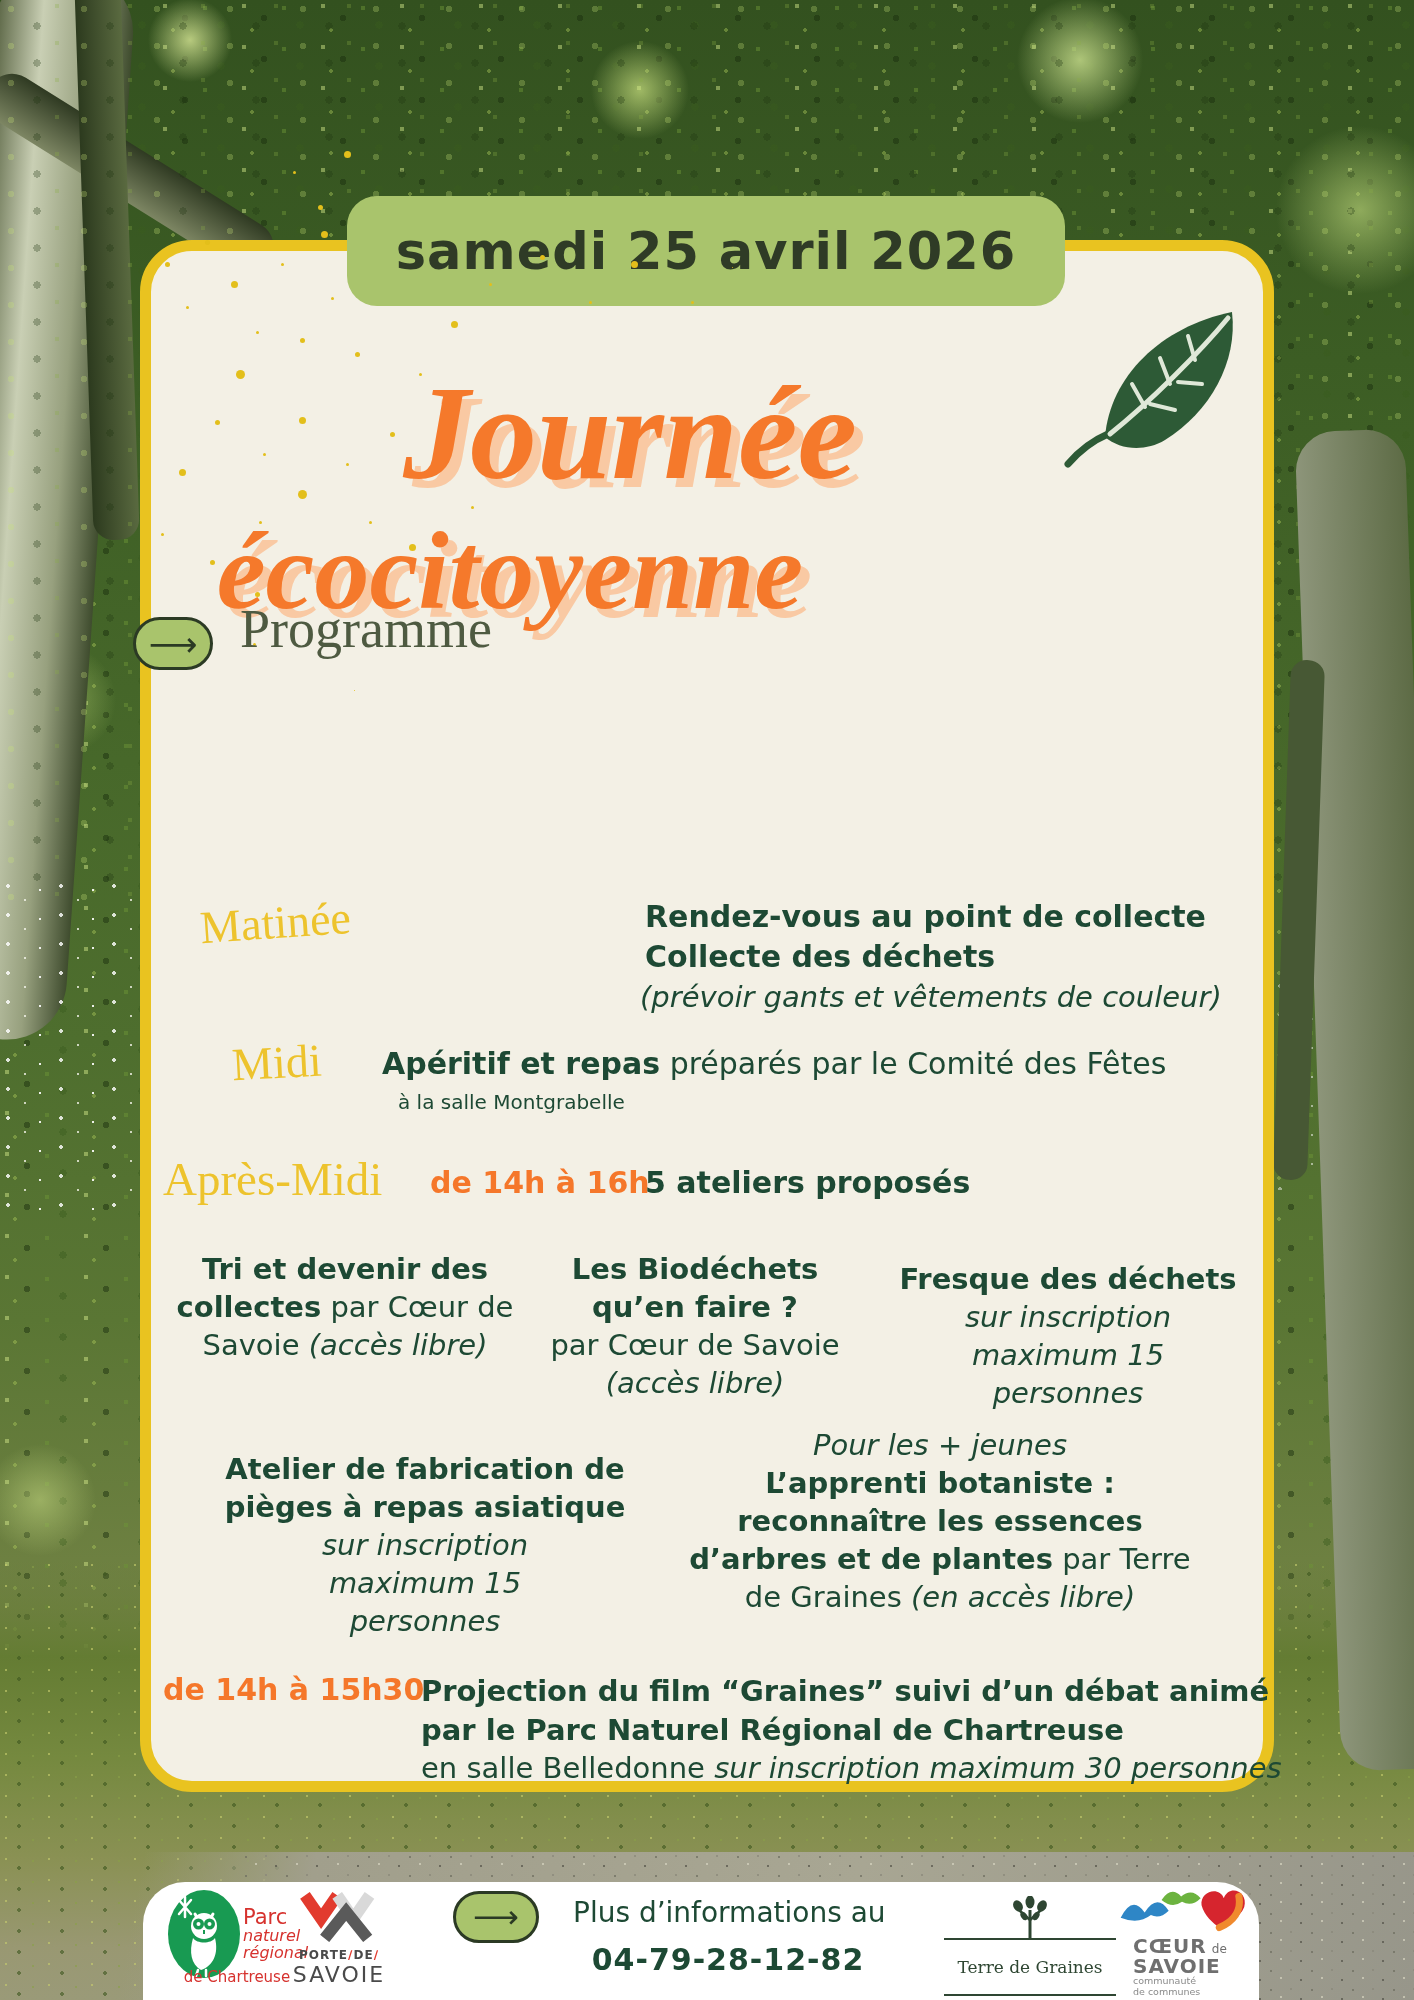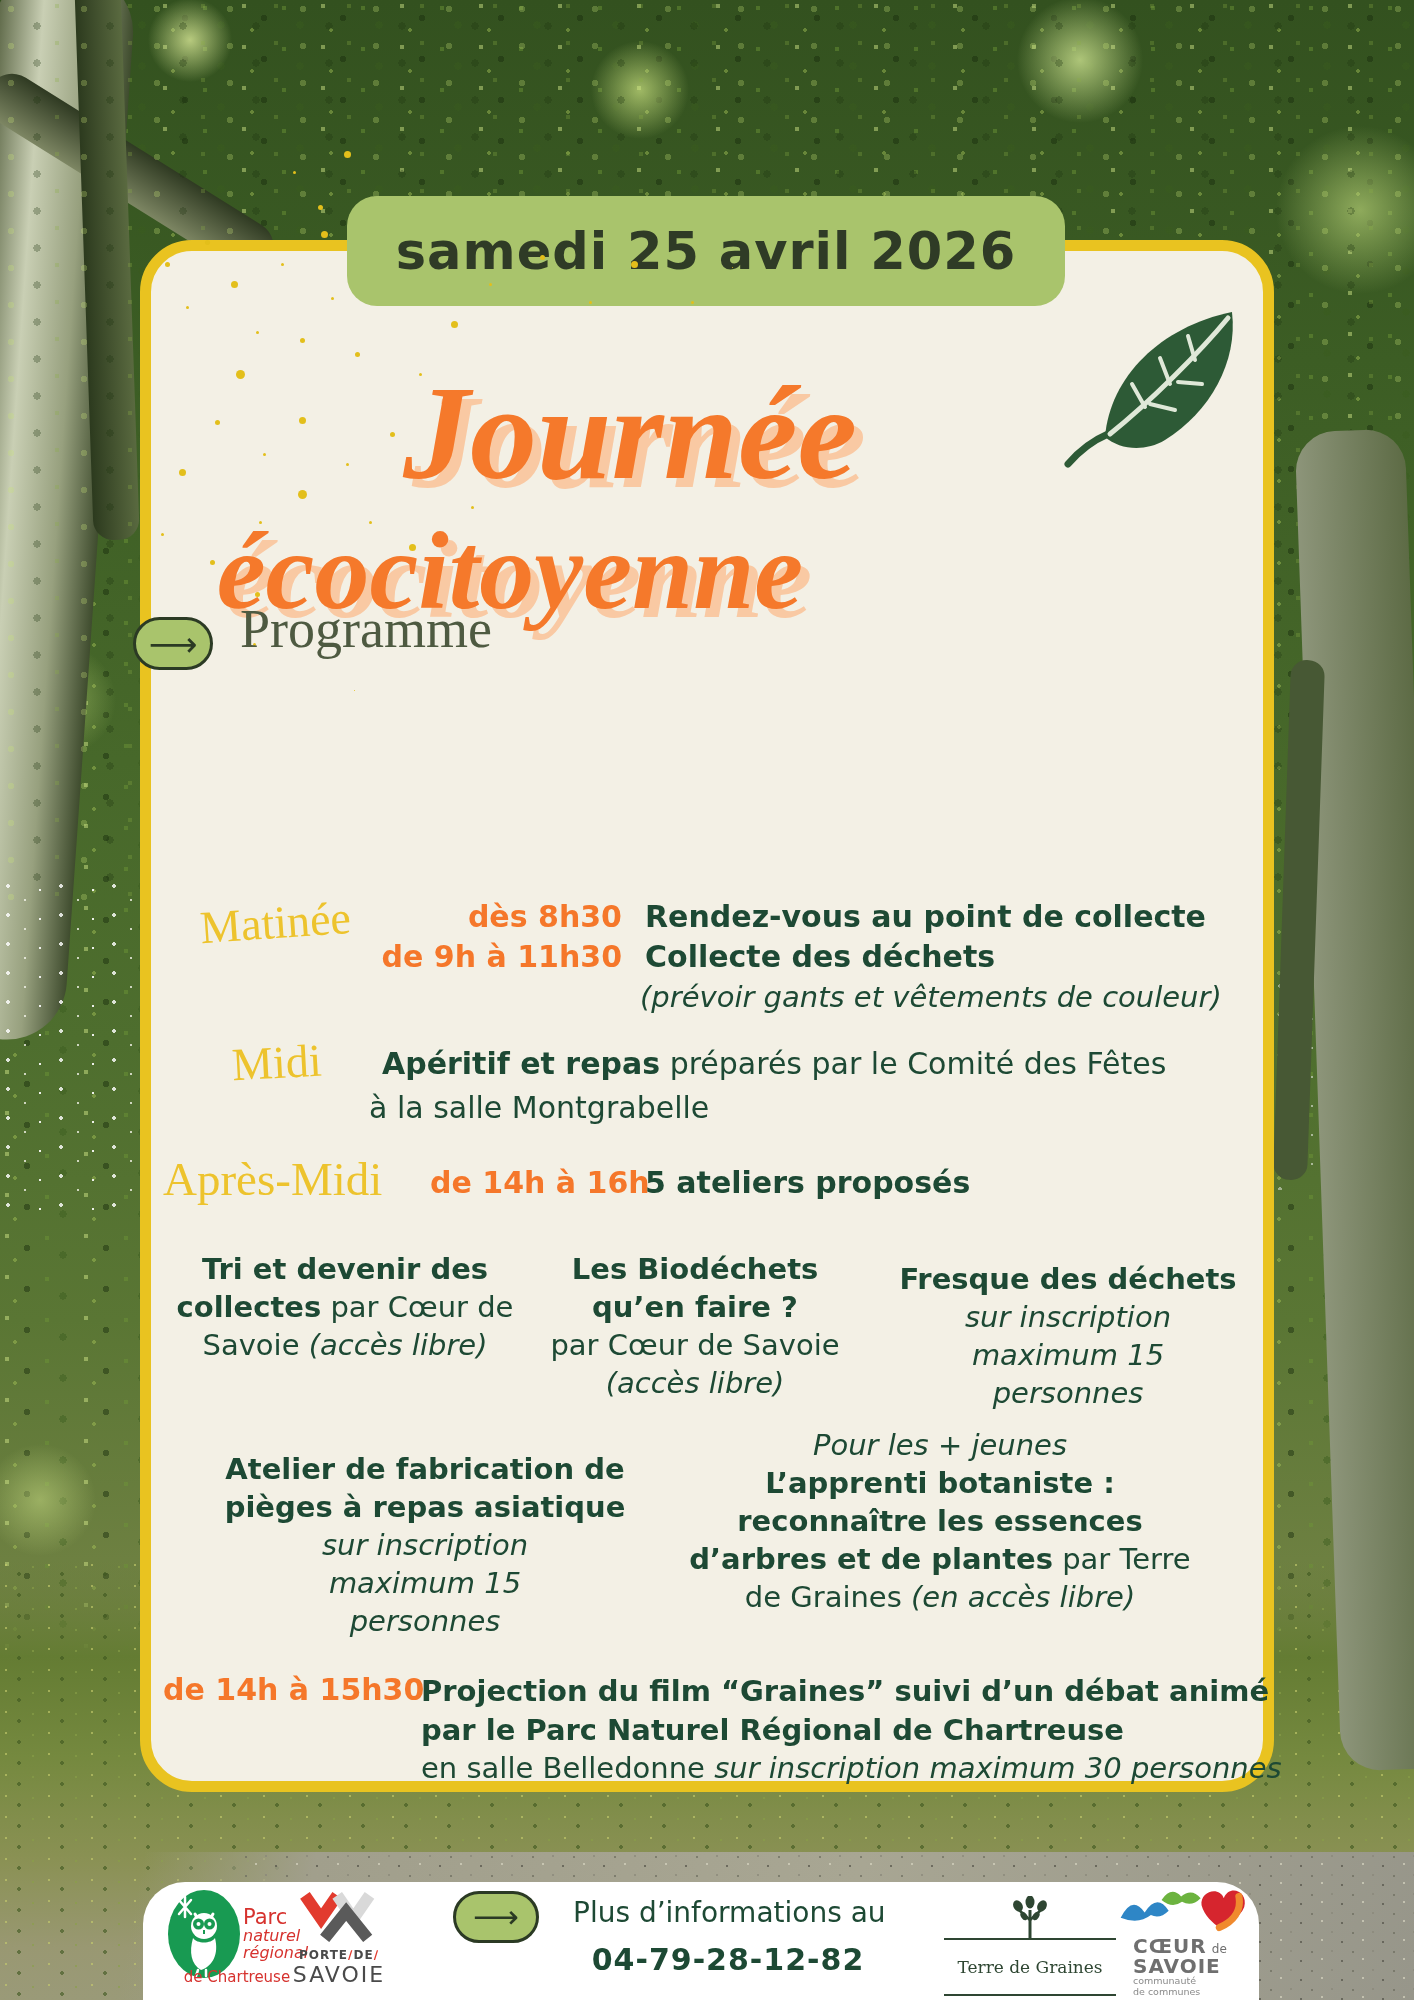--- a/index.html
+++ b/index.html
@@ -116,21 +116,21 @@
   .lbl-midi{left:232px;top:1036px;transform:rotate(-3deg);}
   .lbl-apres{left:163px;top:1152px;font-size:47px;}
   .times{left:370px;top:897px;width:252px;text-align:right;font-weight:700;
       color:var(--time-orange,#f5772a);font-size:30px;line-height:40px;}
   .m-items{left:645px;top:897px;font-weight:700;color:var(--text-green,#1d4934);
       font-size:30px;line-height:40px;white-space:nowrap;}
   .m-note{left:640px;top:980px;width:570px;text-align:center;font-style:italic;
       font-size:29px;color:var(--text-green,#1d4934);white-space:nowrap;}
   .midi-l1{left:382px;top:1046px;font-size:30px;color:var(--text-green,#1d4934);white-space:nowrap;}
   .midi-l1 b{font-weight:700;}
-  .midi-l2{left:369px;top:1090px;font-size:30px;color:var(--text-green,#1d4934);}
+  .midi-l2{left:398px;top:1090px;font-size:20px;color:var(--text-green,#1d4934);}
   .am-time{left:430px;top:1165px;font-size:30px;font-weight:700;color:var(--time-orange,#f5772a);white-space:nowrap;}
   .am-headline{left:645px;top:1165px;font-size:30px;font-weight:700;color:var(--text-green,#1d4934);white-space:nowrap;}
 
   .ws{position:absolute;z-index:5;text-align:center;font-size:29px;line-height:38px;
       color:var(--text-green,#1d4934);}
   .ws b{font-weight:700;}
   .it{font-style:italic;}
   .ws1{left:165px;top:1250px;width:360px;}
   .ws2{left:545px;top:1250px;width:300px;}
   .ws3{left:888px;top:1260px;width:360px;}
@@ -212,24 +212,20 @@
     <path d="M60 142 C100 110 150 60 178 26" stroke="#dfe8d8" stroke-width="5" fill="none" stroke-linecap="round"></path>
     <path d="M95 115 L82 92 M120 92 L110 66 M145 68 L138 44 M100 112 L125 118 M128 90 L152 92" stroke="#dfe8d8" stroke-width="4" fill="none" stroke-linecap="round"></path>
   </svg>
 
   <div class="pill prog-pill">
     <span>⟶</span>
   </div>
   <div class="prog-heading">Programme</div>
 
   <div class="z lbl lbl-matinee">Matinée</div>
-  <div class="z times">
-    <div>dès 8h30</div>
-    <div>de 9h à 11h30</div>
-  </div>
   <div class="z m-items">
     <div>Rendez-vous au point de collecte</div>
     <div>Collecte des déchets</div>
   </div>
   <div class="z m-note">(prévoir gants et vêtements de couleur)</div>
 
   <div class="z lbl lbl-midi">Midi</div>
   <div class="z midi-l1">
     <b>Apéritif et repas</b><span> préparés par le Comité des Fêtes</span>
   </div>

